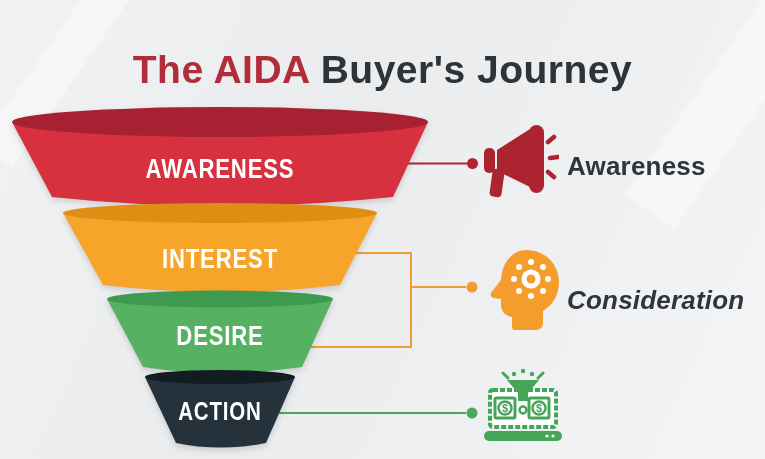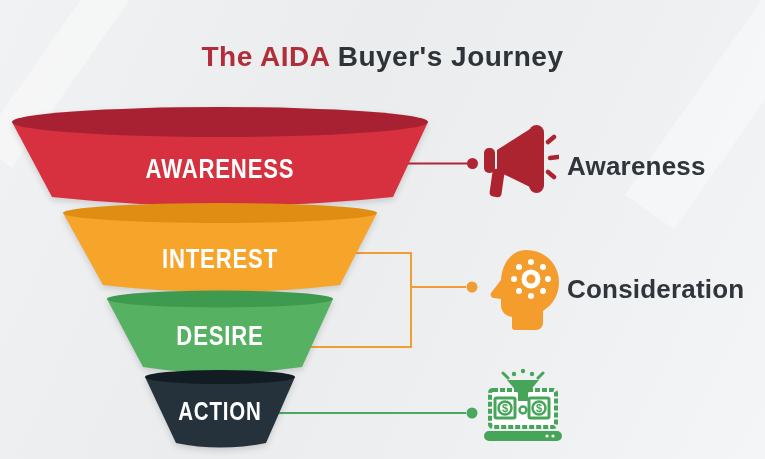--- a/index.html
+++ b/index.html
@@ -8,21 +8,21 @@
     width:765px;height:459px;
     overflow:hidden;
     font-family:"Liberation Sans", sans-serif;
     background:linear-gradient(115deg,#f1f2f3 0%,#eaeced 40%,#edeff0 65%,#f4f5f6 100%);
   }
   .bg-streak{position:absolute;background:rgba(255,255,255,0.4);transform:rotate(-55deg);pointer-events:none;}
   .bg-streak.s1{width:260px;height:40px;left:-60px;top:30px;}
   .bg-streak.s2{width:420px;height:60px;left:560px;top:10px;}
   .title{
     position:absolute;top:22px;left:0;width:100%;
-    text-align:center;font-size:28px;font-weight:bold;letter-spacing:0.5px;
+    text-align:center;font-size:39px;font-weight:bold;letter-spacing:0.5px;
     white-space:pre;
   }
   .title .t-red{color:#b12d39;}
   .title .t-dark{color:#2e3338;}
   .funnel-svg{position:absolute;left:0;top:0;}
   .stage-shape{filter:drop-shadow(0 3px 3px rgba(50,50,50,0.18));}
   .stage-label{
     position:absolute;left:20px;width:400px;text-align:center;
     color:#ffffff;font-weight:bold;letter-spacing:1px;
     transform:scaleX(0.82);transform-origin:50% 50%;
@@ -31,21 +31,21 @@
   .stage-label.l0{top:154px;}
   .stage-label.l1{top:244px;}
   .stage-label.l2{top:321px;}
   .stage-label.l3{top:397px;font-size:25px;height:28px;line-height:28px;}
   .legend-label{
     position:absolute;left:567px;
     color:#30353b;font-size:26px;font-weight:bold;letter-spacing:0.2px;
     height:34px;line-height:34px;
   }
   .legend-label.g0{top:149px;}
-  .legend-label.g1{top:272px;}
+  .legend-label.g1{top:283px;font-style:italic;}
   .legend-label.g2{top:396px;}
   .legend-icon{position:absolute;}
   .legend-icon.i0{left:483px;top:121px;width:76px;height:78px;}
   .legend-icon.i1{left:489px;top:249px;width:72px;height:82px;}
   .legend-icon.i2{left:481px;top:367px;width:84px;height:80px;}
 </style>
 </head>
 <body>
 
 <div class="canvas">

